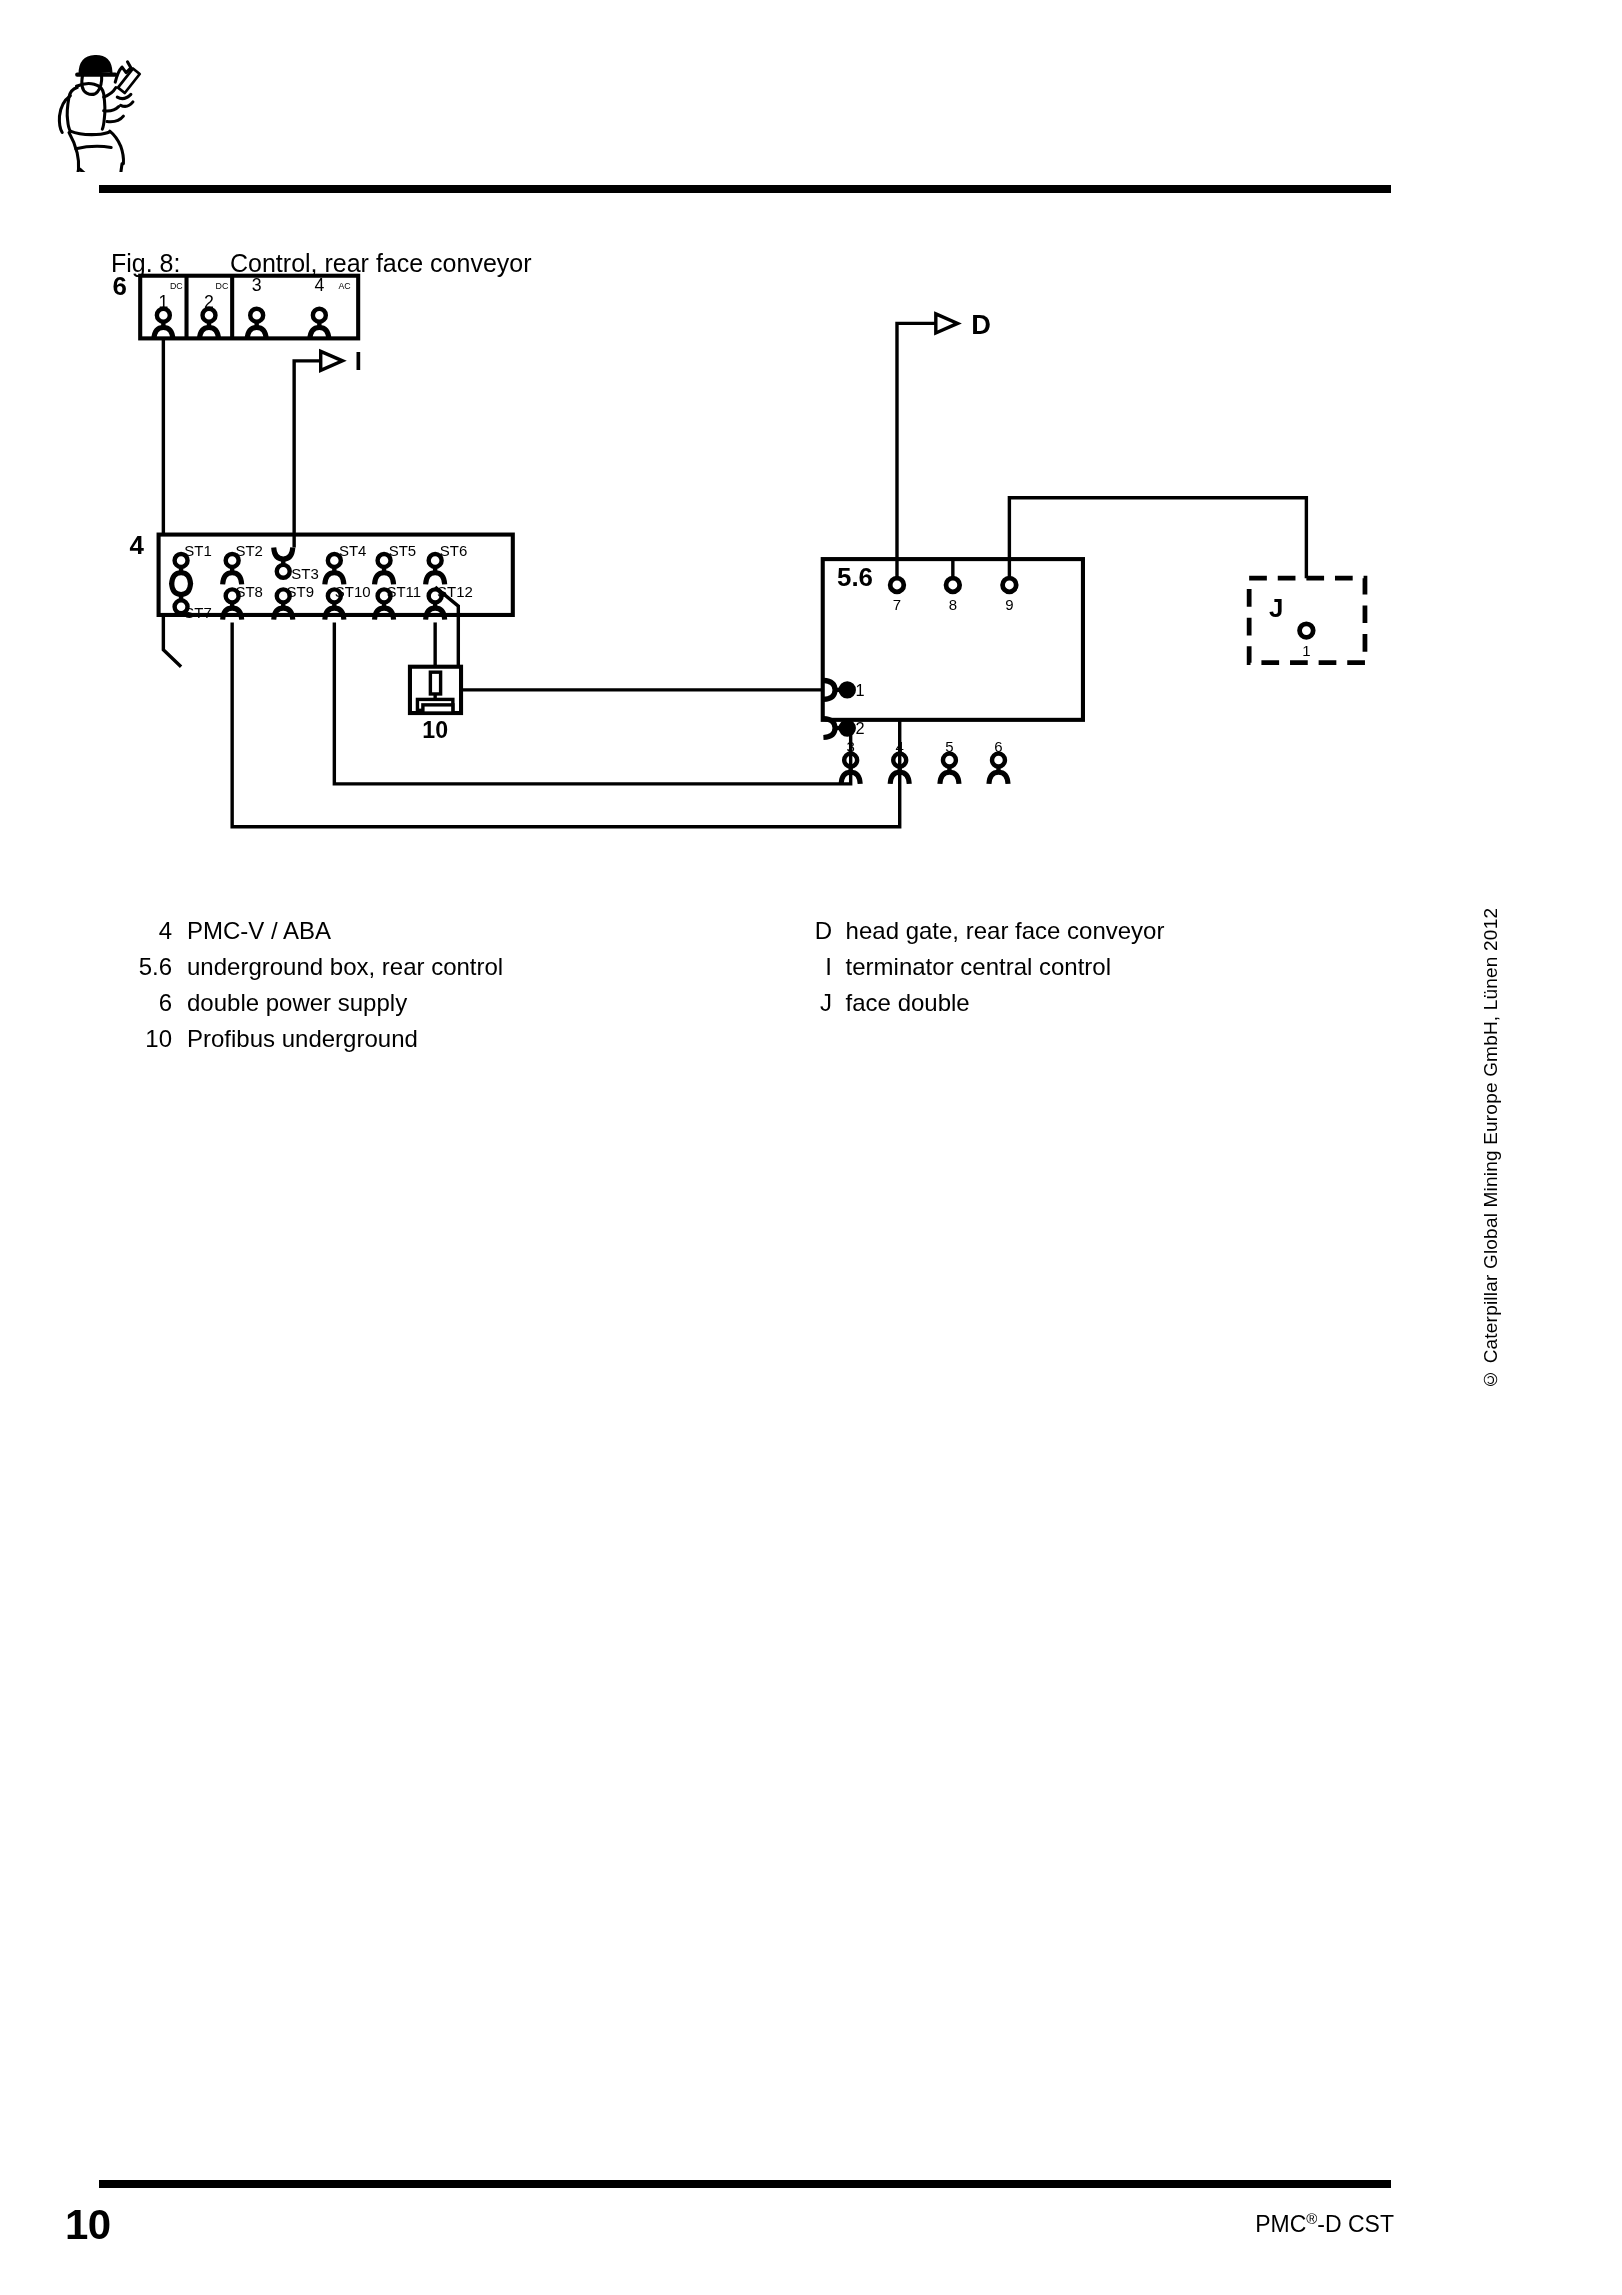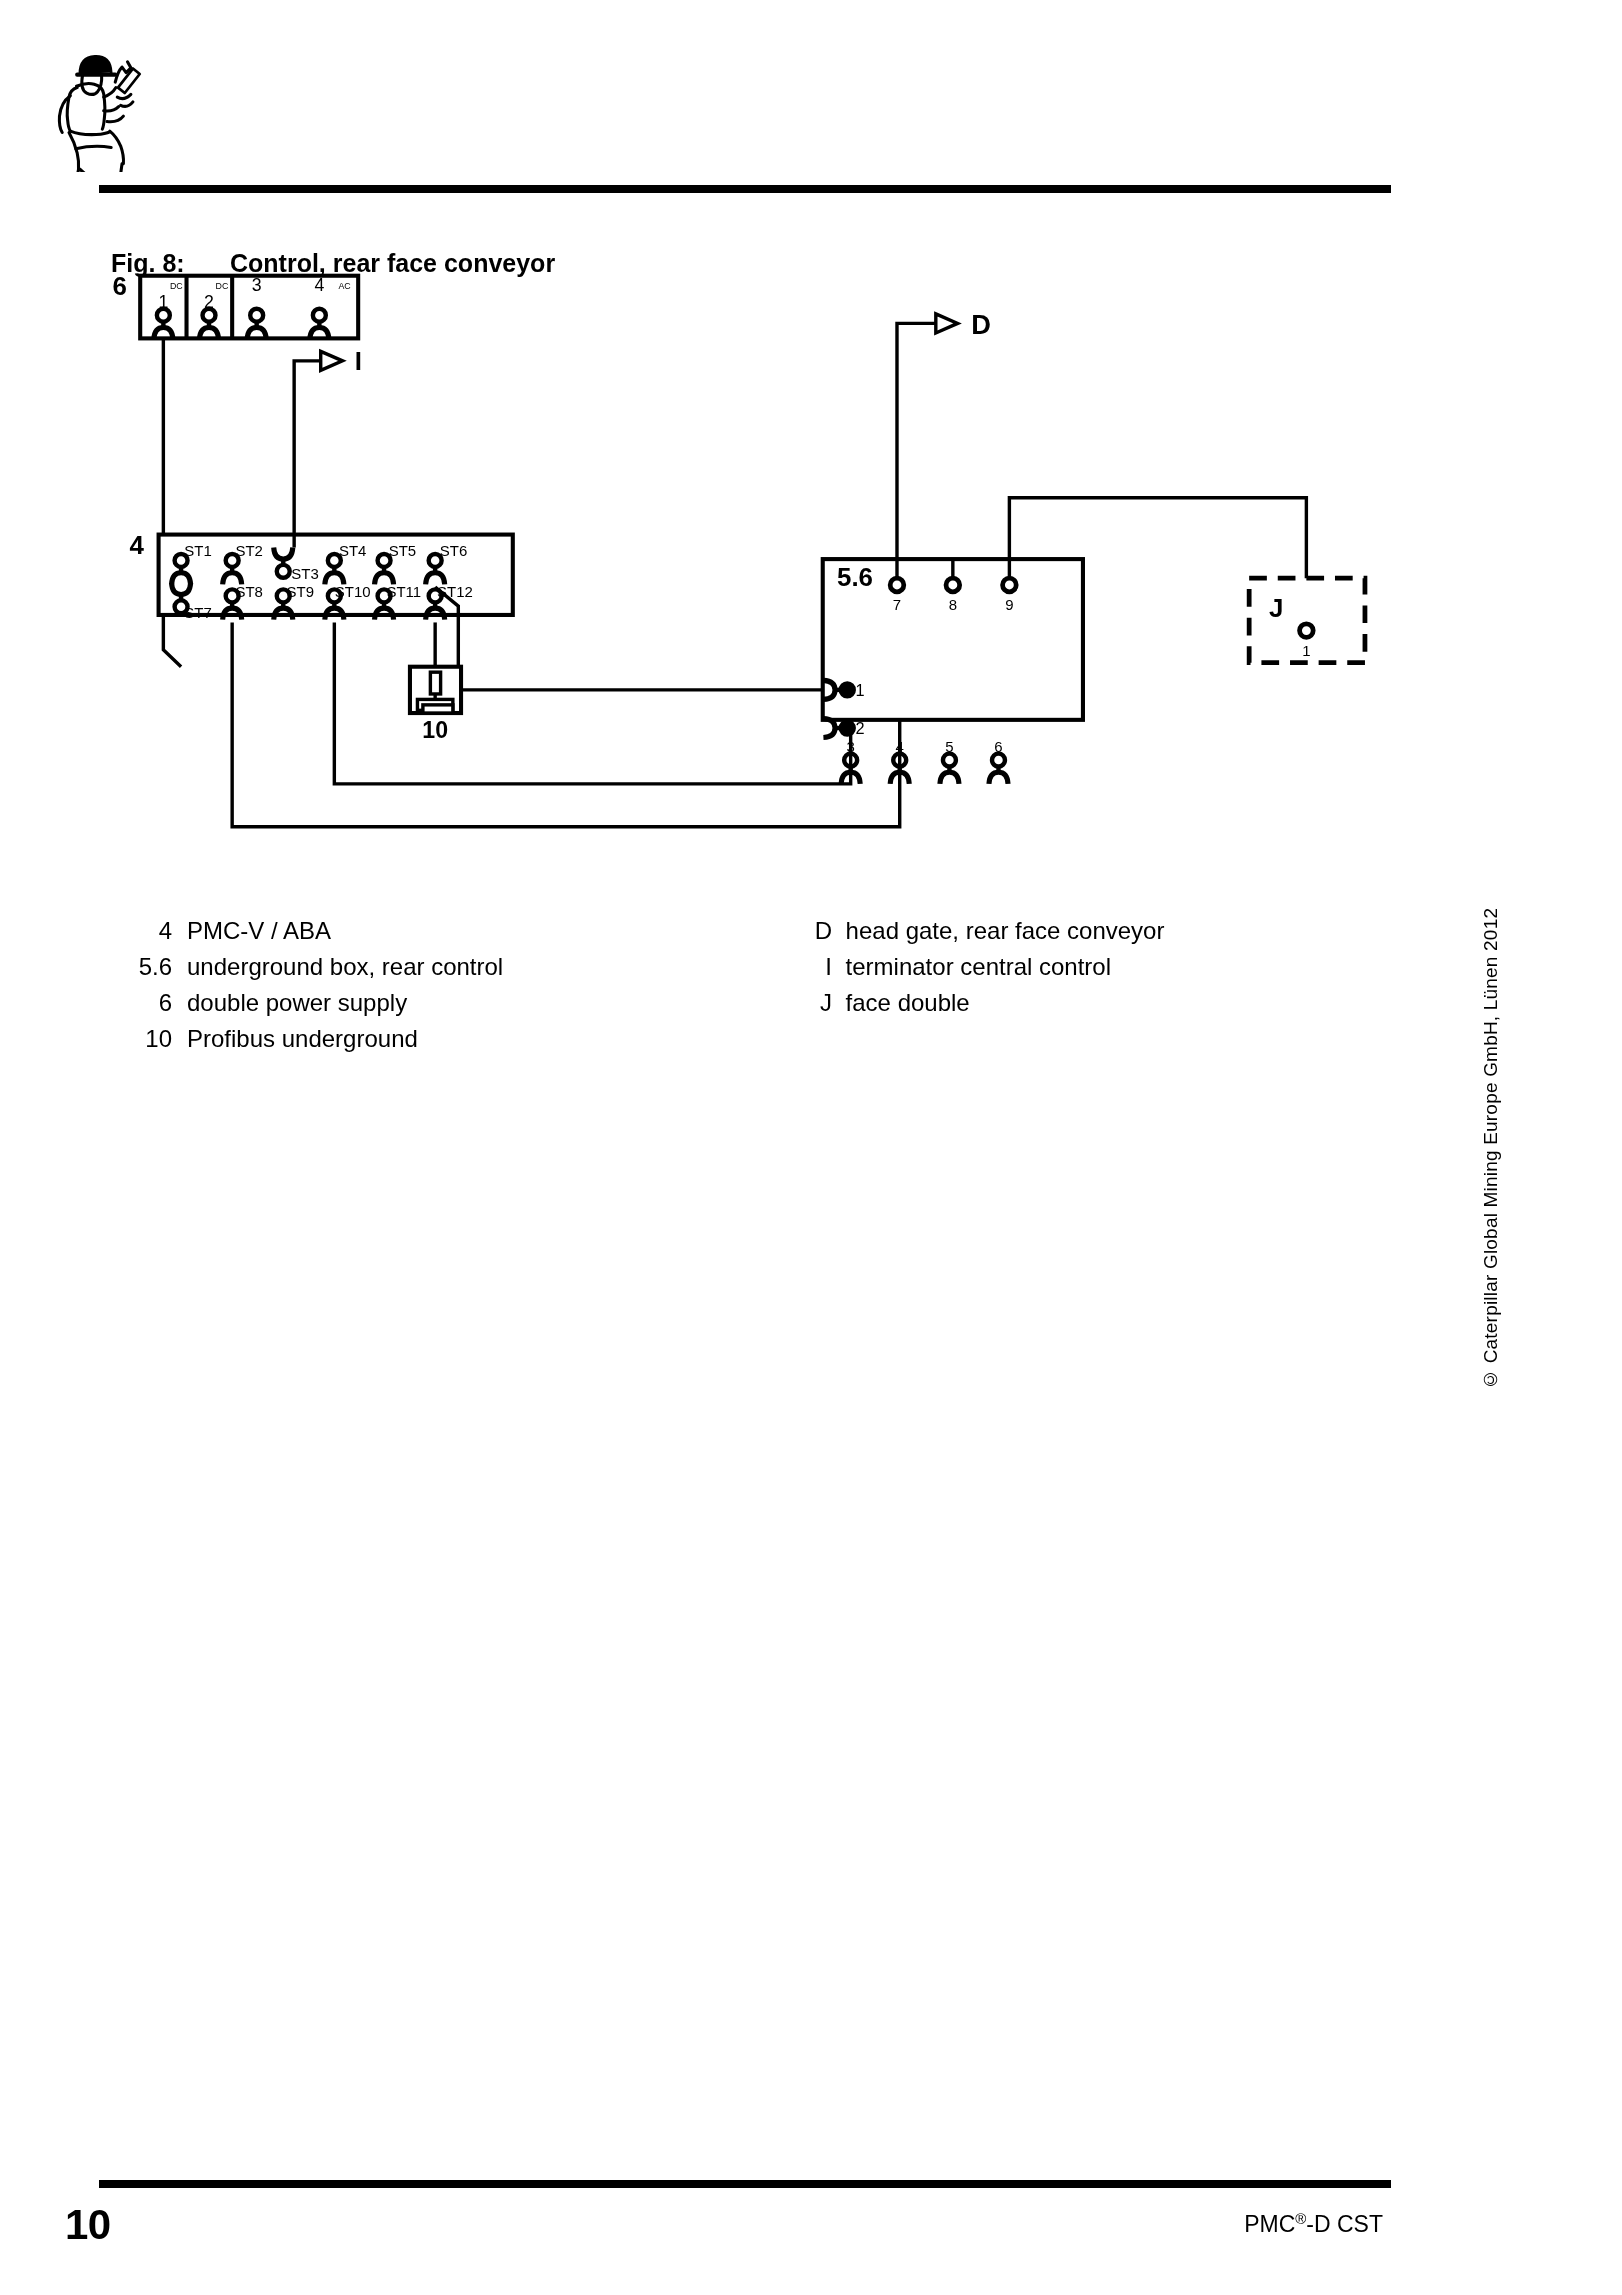--- a/index.html
+++ b/index.html
@@ -52,21 +52,21 @@
     position: absolute;
     left: 65px;
     top: 2201px;
     font-size: 42px;
     font-weight: bold;
     letter-spacing: -0.7px;
   }
 
   .footer-right {
     position: absolute;
-    right: 240px;
+    right: 229px;
     top: 2210px;
     font-size: 23px;
     font-weight: normal;
     white-space: nowrap;
     margin-left: 32px;
   }
   .footer-right sup {
     font-size: 15px;
     vertical-align: 0.55em;
   }
@@ -83,21 +83,21 @@
     white-space: nowrap;
     letter-spacing: 0.2px;
   }
 
   
   .fig-caption {
     position: absolute;
     left: 111px;
     top: 249px;
     font-size: 25px;
-    font-weight: bold;
+    font-weight: normal;
     white-space: nowrap;
   }
   .fig-caption .fig-label { display: inline-block; width: 119px; }
 
   
   #diagram {
     position: absolute;
     left: 0;
     top: 273px;
     width: 1623px;

